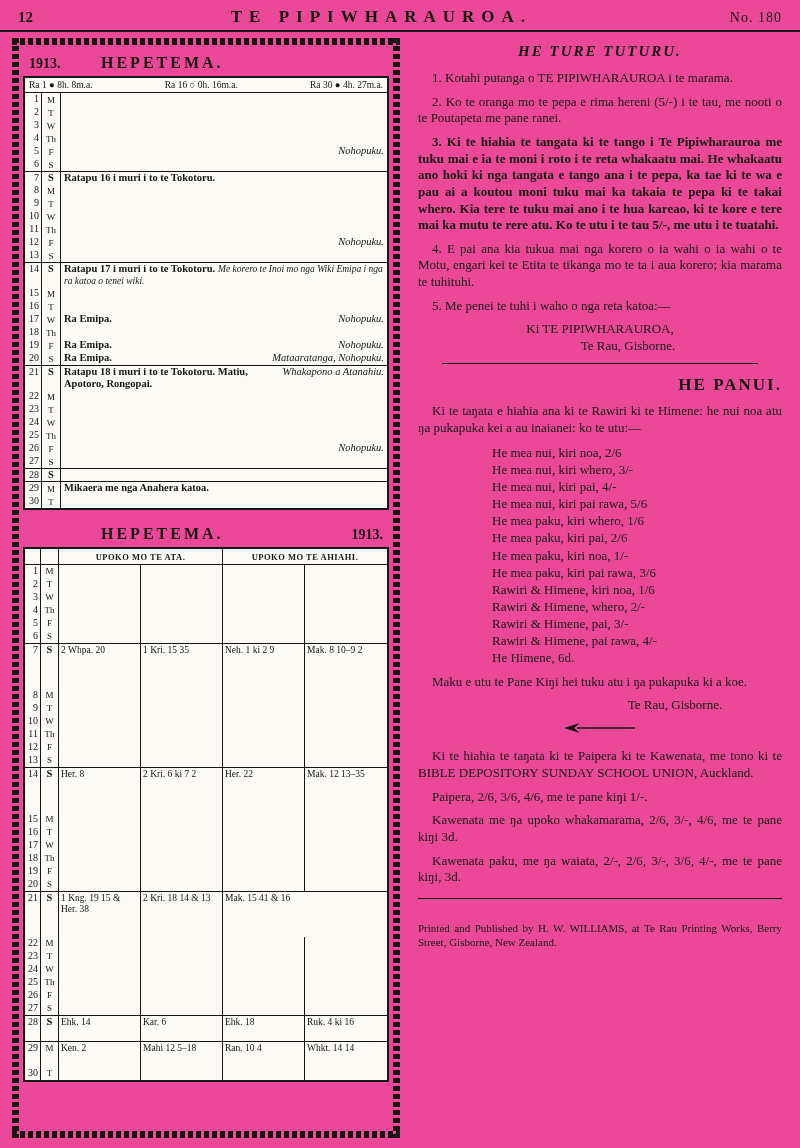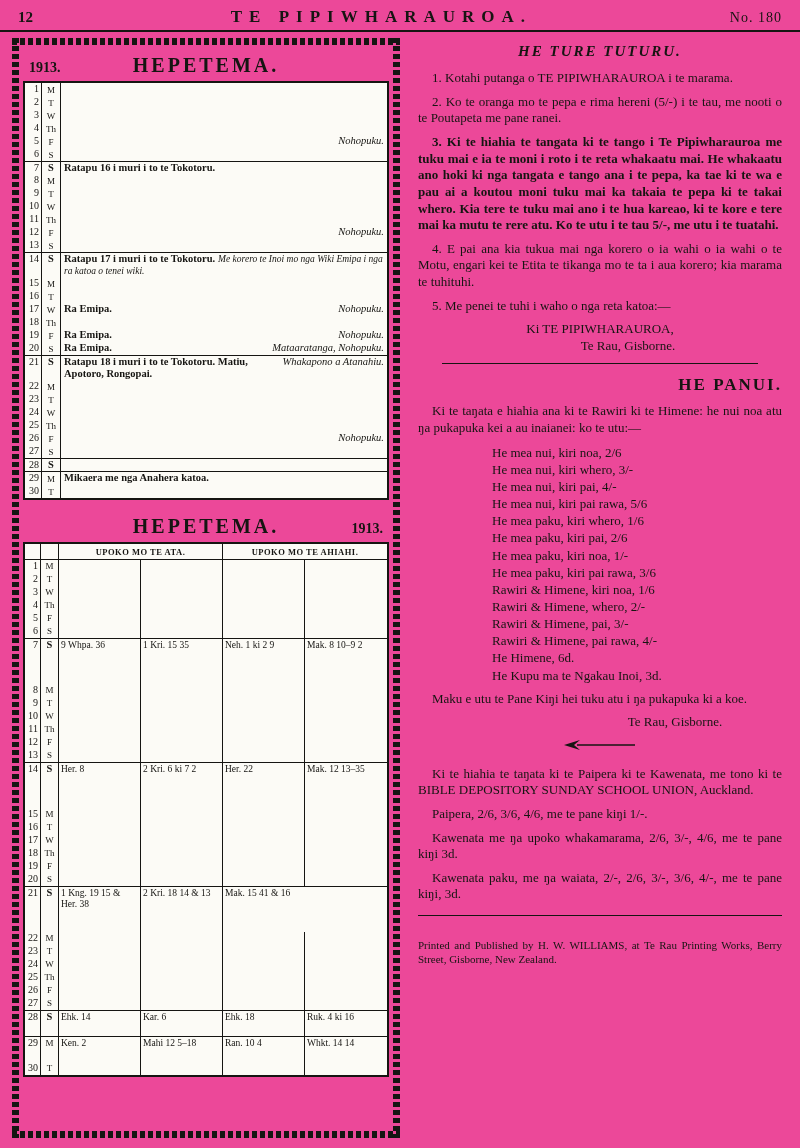--- a/index.html
+++ b/index.html
@@ -25,21 +25,21 @@
   .frame {
     flex:0 0 388px; width:388px; padding:15px 11px 13px 11px;
     background:
       repeating-linear-gradient(90deg,#161512 0 5px,transparent 5px 8px) left top / 100% 7px no-repeat,
       repeating-linear-gradient(90deg,#161512 0 5px,transparent 5px 8px) left bottom / 100% 7px no-repeat,
       repeating-linear-gradient(180deg,#161512 0 5px,transparent 5px 8px) left top / 7px 100% no-repeat,
       repeating-linear-gradient(180deg,#161512 0 5px,transparent 5px 8px) right top / 7px 100% no-repeat;
   }
   .cal-title { display:flex; align-items:baseline; padding:1px 6px 4px 6px; font-weight:bold; }
   .cal-title .yr { font-size:14px; width:72px; }
-  .cal-title .mo { flex:1; text-align:center; font-size:20px; letter-spacing:3px; }
+  .cal-title .mo { flex:1; text-align:left; font-size:16px; letter-spacing:3px; }
   .cal-title .sp { width:72px; text-align:right; font-size:14px; }
 
   .cal1 { border:2px solid #161512; background:#fcfbf6; }
   .moon {
     display:flex; justify-content:space-between; padding:2px 4px;
     border-bottom:1px solid #161512; font-size:9.5px; white-space:nowrap;
   }
   .r {
     display:grid; grid-template-columns:17px 19px 1fr;
     min-height:13px; font-size:10.5px; line-height:12px;
@@ -112,20 +112,28 @@
 
     <section class="frame">
 
       <div class="cal-title">
         <span class="yr">1913.</span>
         <span class="mo">HEPETEMA.</span>
         <span class="sp"></span>
       </div>
 
       <div class="cal1">
+        <div class="moon">
+
+            <span class="moonseg">Ra 1 ● 8h. 8m.a.</span>
+
+            <span class="moonseg">Ra 16 ○ 0h. 16m.a.</span>
+
+            <span class="moonseg">Ra 30 ● 4h. 27m.a.</span>
+          </div>
         <div class="rows">
 
             <div class="r">
               <span class="d">1</span>
               <span class="w">M</span>
               <span class="e"><span class="note"></span><span class="main"></span><span class="sub"></span></span>
             </div>
 
             <div class="r">
               <span class="d">2</span>
@@ -367,21 +375,21 @@
               <span class="w">S</span>
               <span class="c"></span>
               <span class="c"></span>
               <span class="c"></span>
               <span class="c"></span>
             </div>
 
             <div class="r2 rule rd">
               <span class="d">7</span>
               <span class="w sun">S</span>
-              <span class="c">9 Whpa. 36</span>
+              <span class="c">2 Whpa. 20</span>
               <span class="c">1 Kri. 15 35</span>
               <span class="c">Neh. 1 ki 2 9</span>
               <span class="c">Mak. 8 10–9 2</span>
             </div>
 
             <div class="r2">
               <span class="d">8</span>
               <span class="w">M</span>
               <span class="c"></span>
               <span class="c"></span>
@@ -637,21 +645,20 @@
           <div class="price">Rawiri &amp; Himene, kiri noa, 1/6</div>
 
           <div class="price">Rawiri &amp; Himene, whero, 2/-</div>
 
           <div class="price">Rawiri &amp; Himene, pai, 3/-</div>
 
           <div class="price">Rawiri &amp; Himene, pai rawa, 4/-</div>
 
           <div class="price">He Himene, 6d.</div>
 
-          <div class="price">He Kupu ma te Ngakau Inoi, 3d.</div>
         </div>
 
       <p class="para">Maku e utu te Pane Kiŋi hei tuku atu i ŋa pukapuka ki a koe.</p>
 
       <p class="sig2">Te Rau, Gisborne.</p>
 
       <div class="arrow-divider">
         <svg width="74" height="12" viewBox="0 0 74 12" aria-hidden="true">
           <line x1="14" y1="6" x2="72" y2="6" stroke="#161512" stroke-width="1.6"></line>
           <path d="M1 6 L17 1 L11 6 L17 11 Z" fill="#161512"></path>

